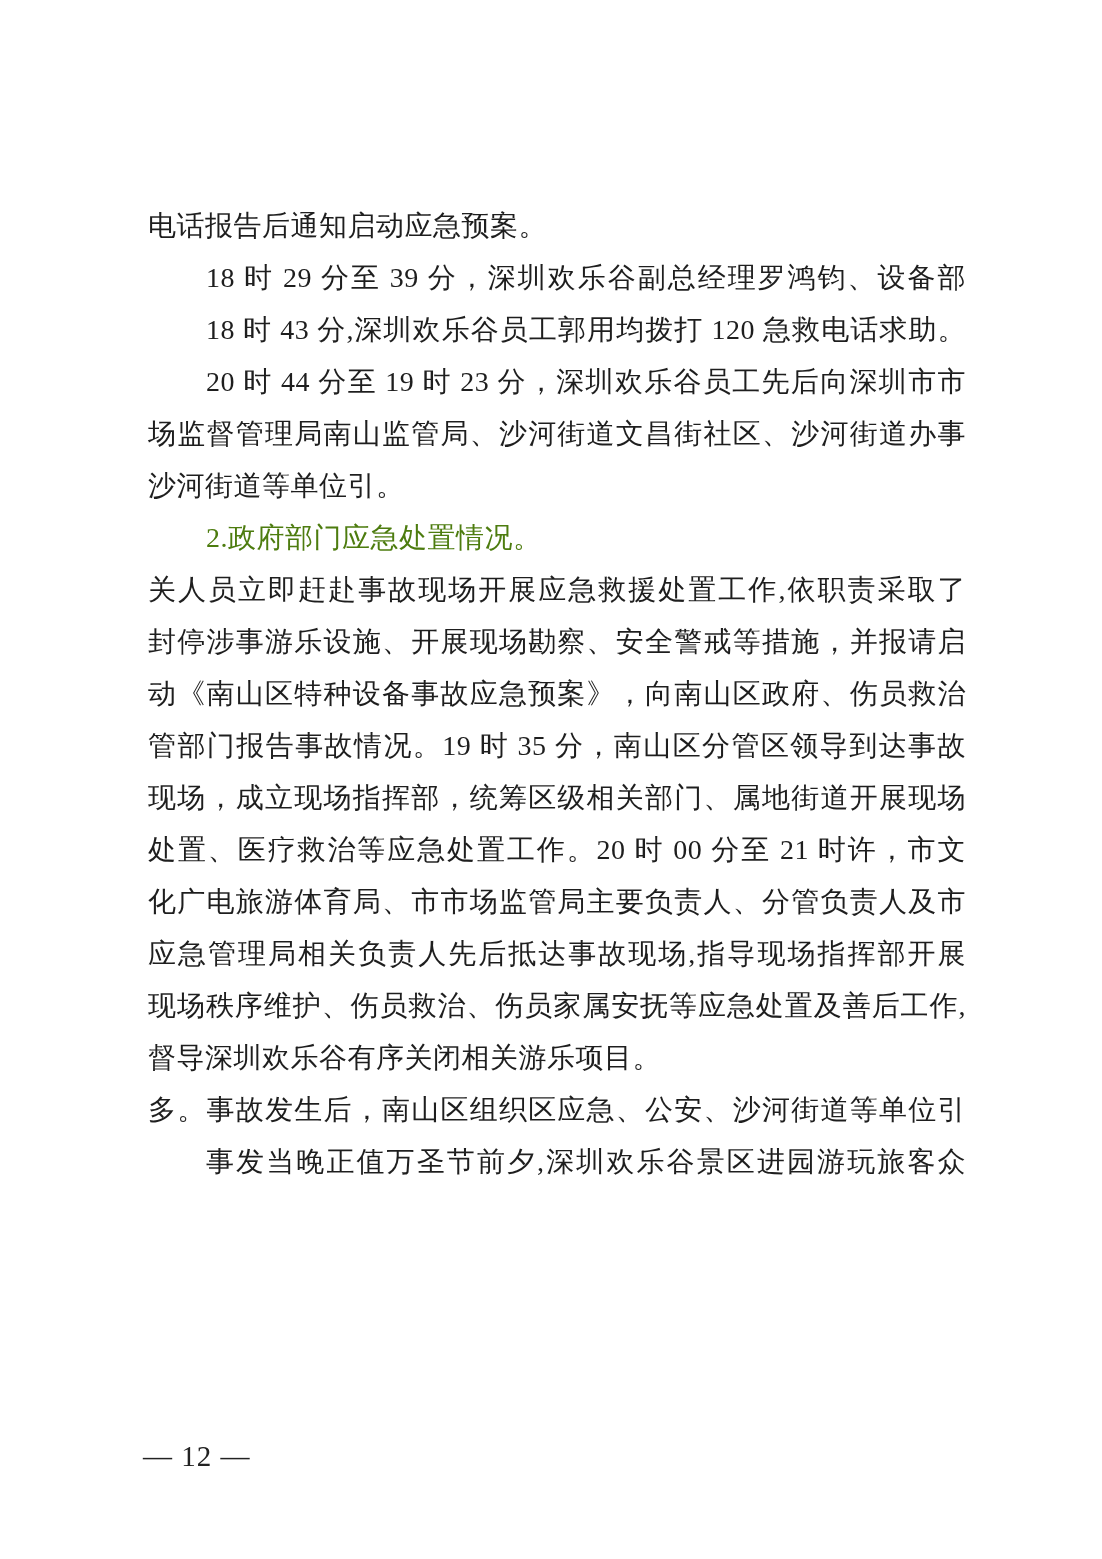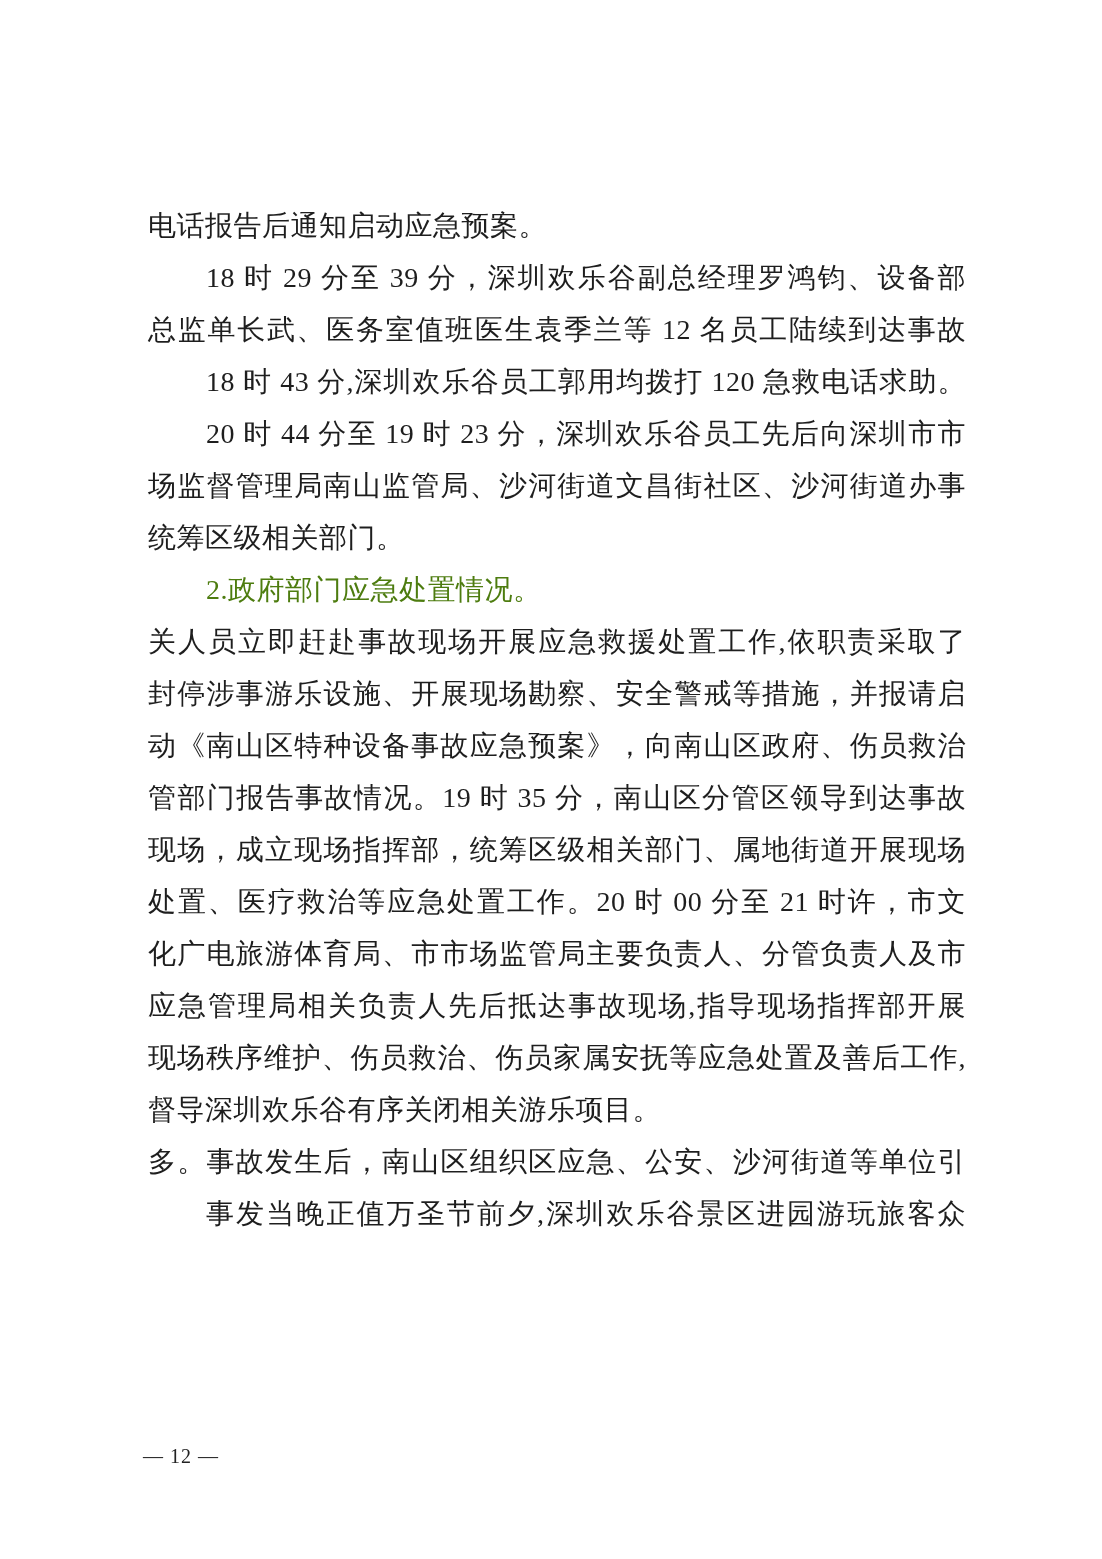--- a/index.html
+++ b/index.html
@@ -37,38 +37,37 @@
     text-align-last: justify;
   }
   .heading {
     font-weight: 400;
     color: #4d7c0f;
   }
   .footer {
     position: absolute;
     left: 143px;
     top: 1436px;
-    font-size: 20px;
+    font-size: 29px;
     line-height: 40px;
     color: #222222;
     letter-spacing: 1px;
   }
 </style>
 </head>
 <body>
 
 <div class="page">
   <div class="text-block">
     <div class="line">电话报告后通知启动应急预案。</div>
     <div class="line indent fill">18 时 29 分至 39 分，深圳欢乐谷副总经理罗鸿钧、设备部</div>
-    <div class="line fill">总监单长武、医务室值班医生袁季兰等 12 名员工陆续到达事故</div>
     <div class="line indent fill">18 时 43 分,深圳欢乐谷员工郭用均拨打 120 急救电话求助。</div>
     <div class="line indent fill">20 时 44 分至 19 时 23 分，深圳欢乐谷员工先后向深圳市市</div>
     <div class="line fill">场监督管理局南山监管局、沙河街道文昌街社区、沙河街道办事</div>
-    <div class="line">统筹区级相关部门。</div>
+    <div class="line">沙河街道等单位引。</div>
     <div class="line indent heading">2.政府部门应急处置情况。</div>
     <div class="line fill">关人员立即赶赴事故现场开展应急救援处置工作,依职责采取了</div>
     <div class="line fill">封停涉事游乐设施、开展现场勘察、安全警戒等措施，并报请启</div>
     <div class="line fill">动《南山区特种设备事故应急预案》，向南山区政府、伤员救治</div>
     <div class="line fill">管部门报告事故情况。19 时 35 分，南山区分管区领导到达事故</div>
     <div class="line fill">现场，成立现场指挥部，统筹区级相关部门、属地街道开展现场</div>
     <div class="line fill">处置、医疗救治等应急处置工作。20 时 00 分至 21 时许，市文</div>
     <div class="line fill">化广电旅游体育局、市市场监管局主要负责人、分管负责人及市</div>
     <div class="line fill">应急管理局相关负责人先后抵达事故现场,指导现场指挥部开展</div>
     <div class="line fill">现场秩序维护、伤员救治、伤员家属安抚等应急处置及善后工作,</div>

